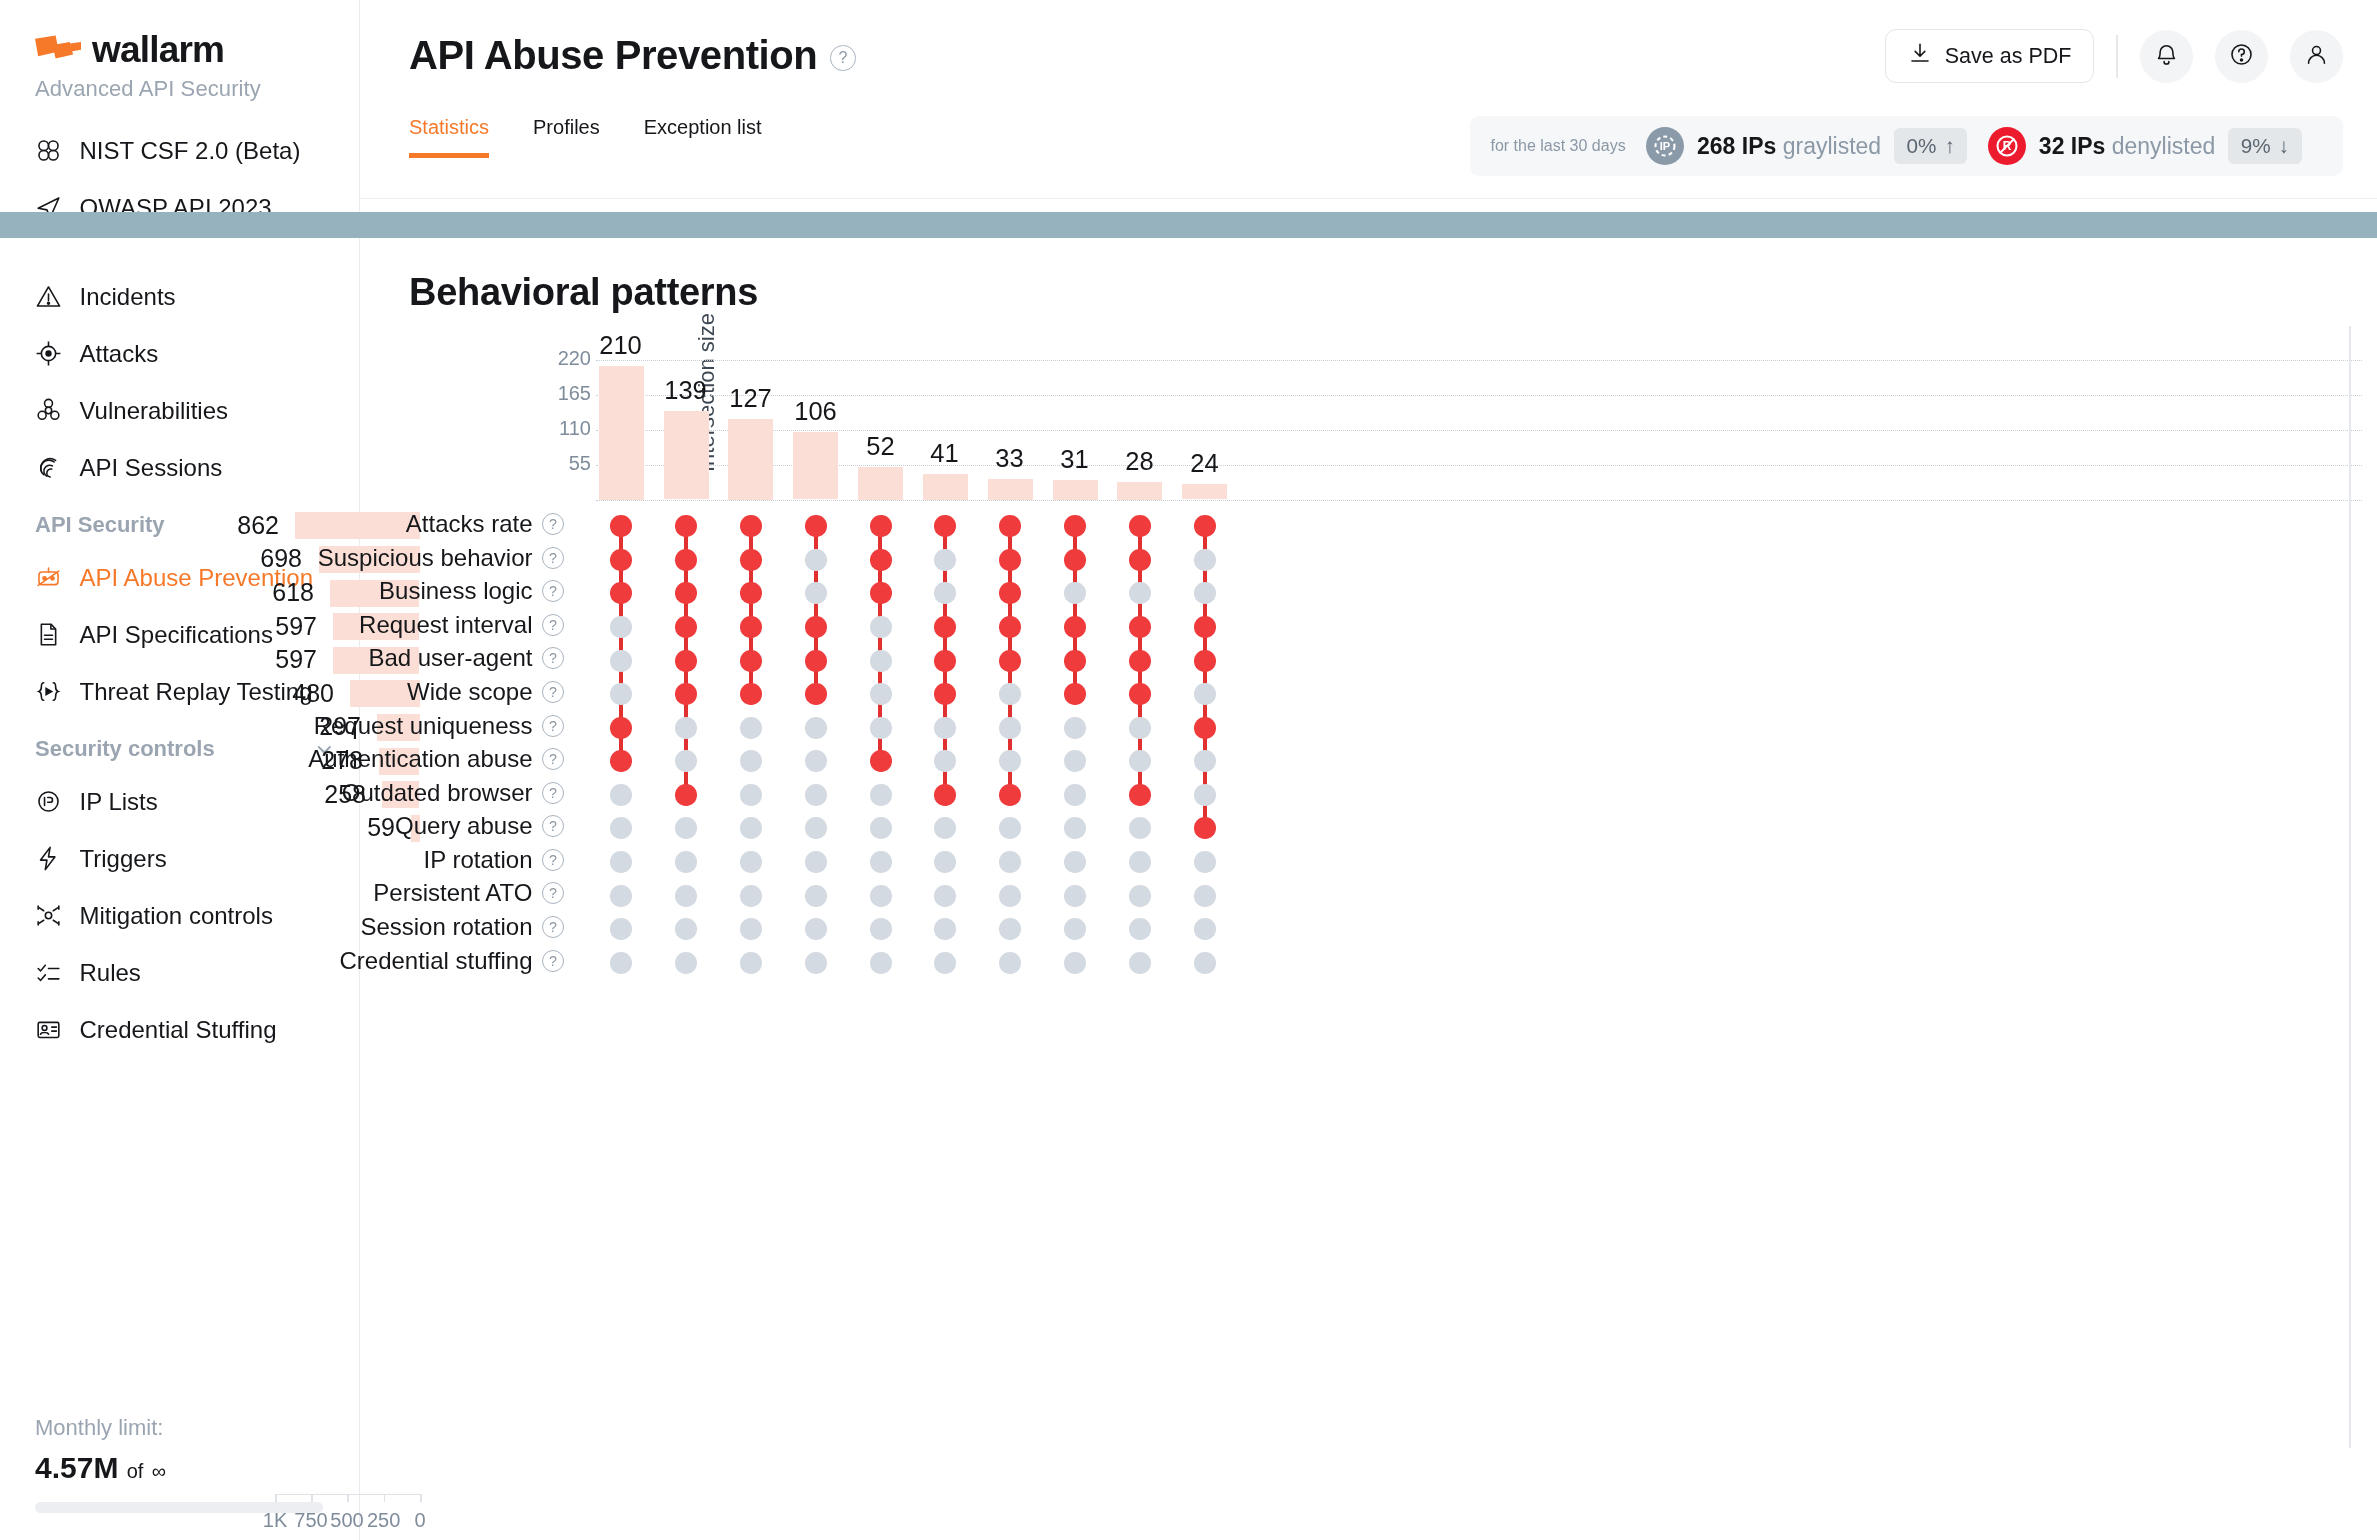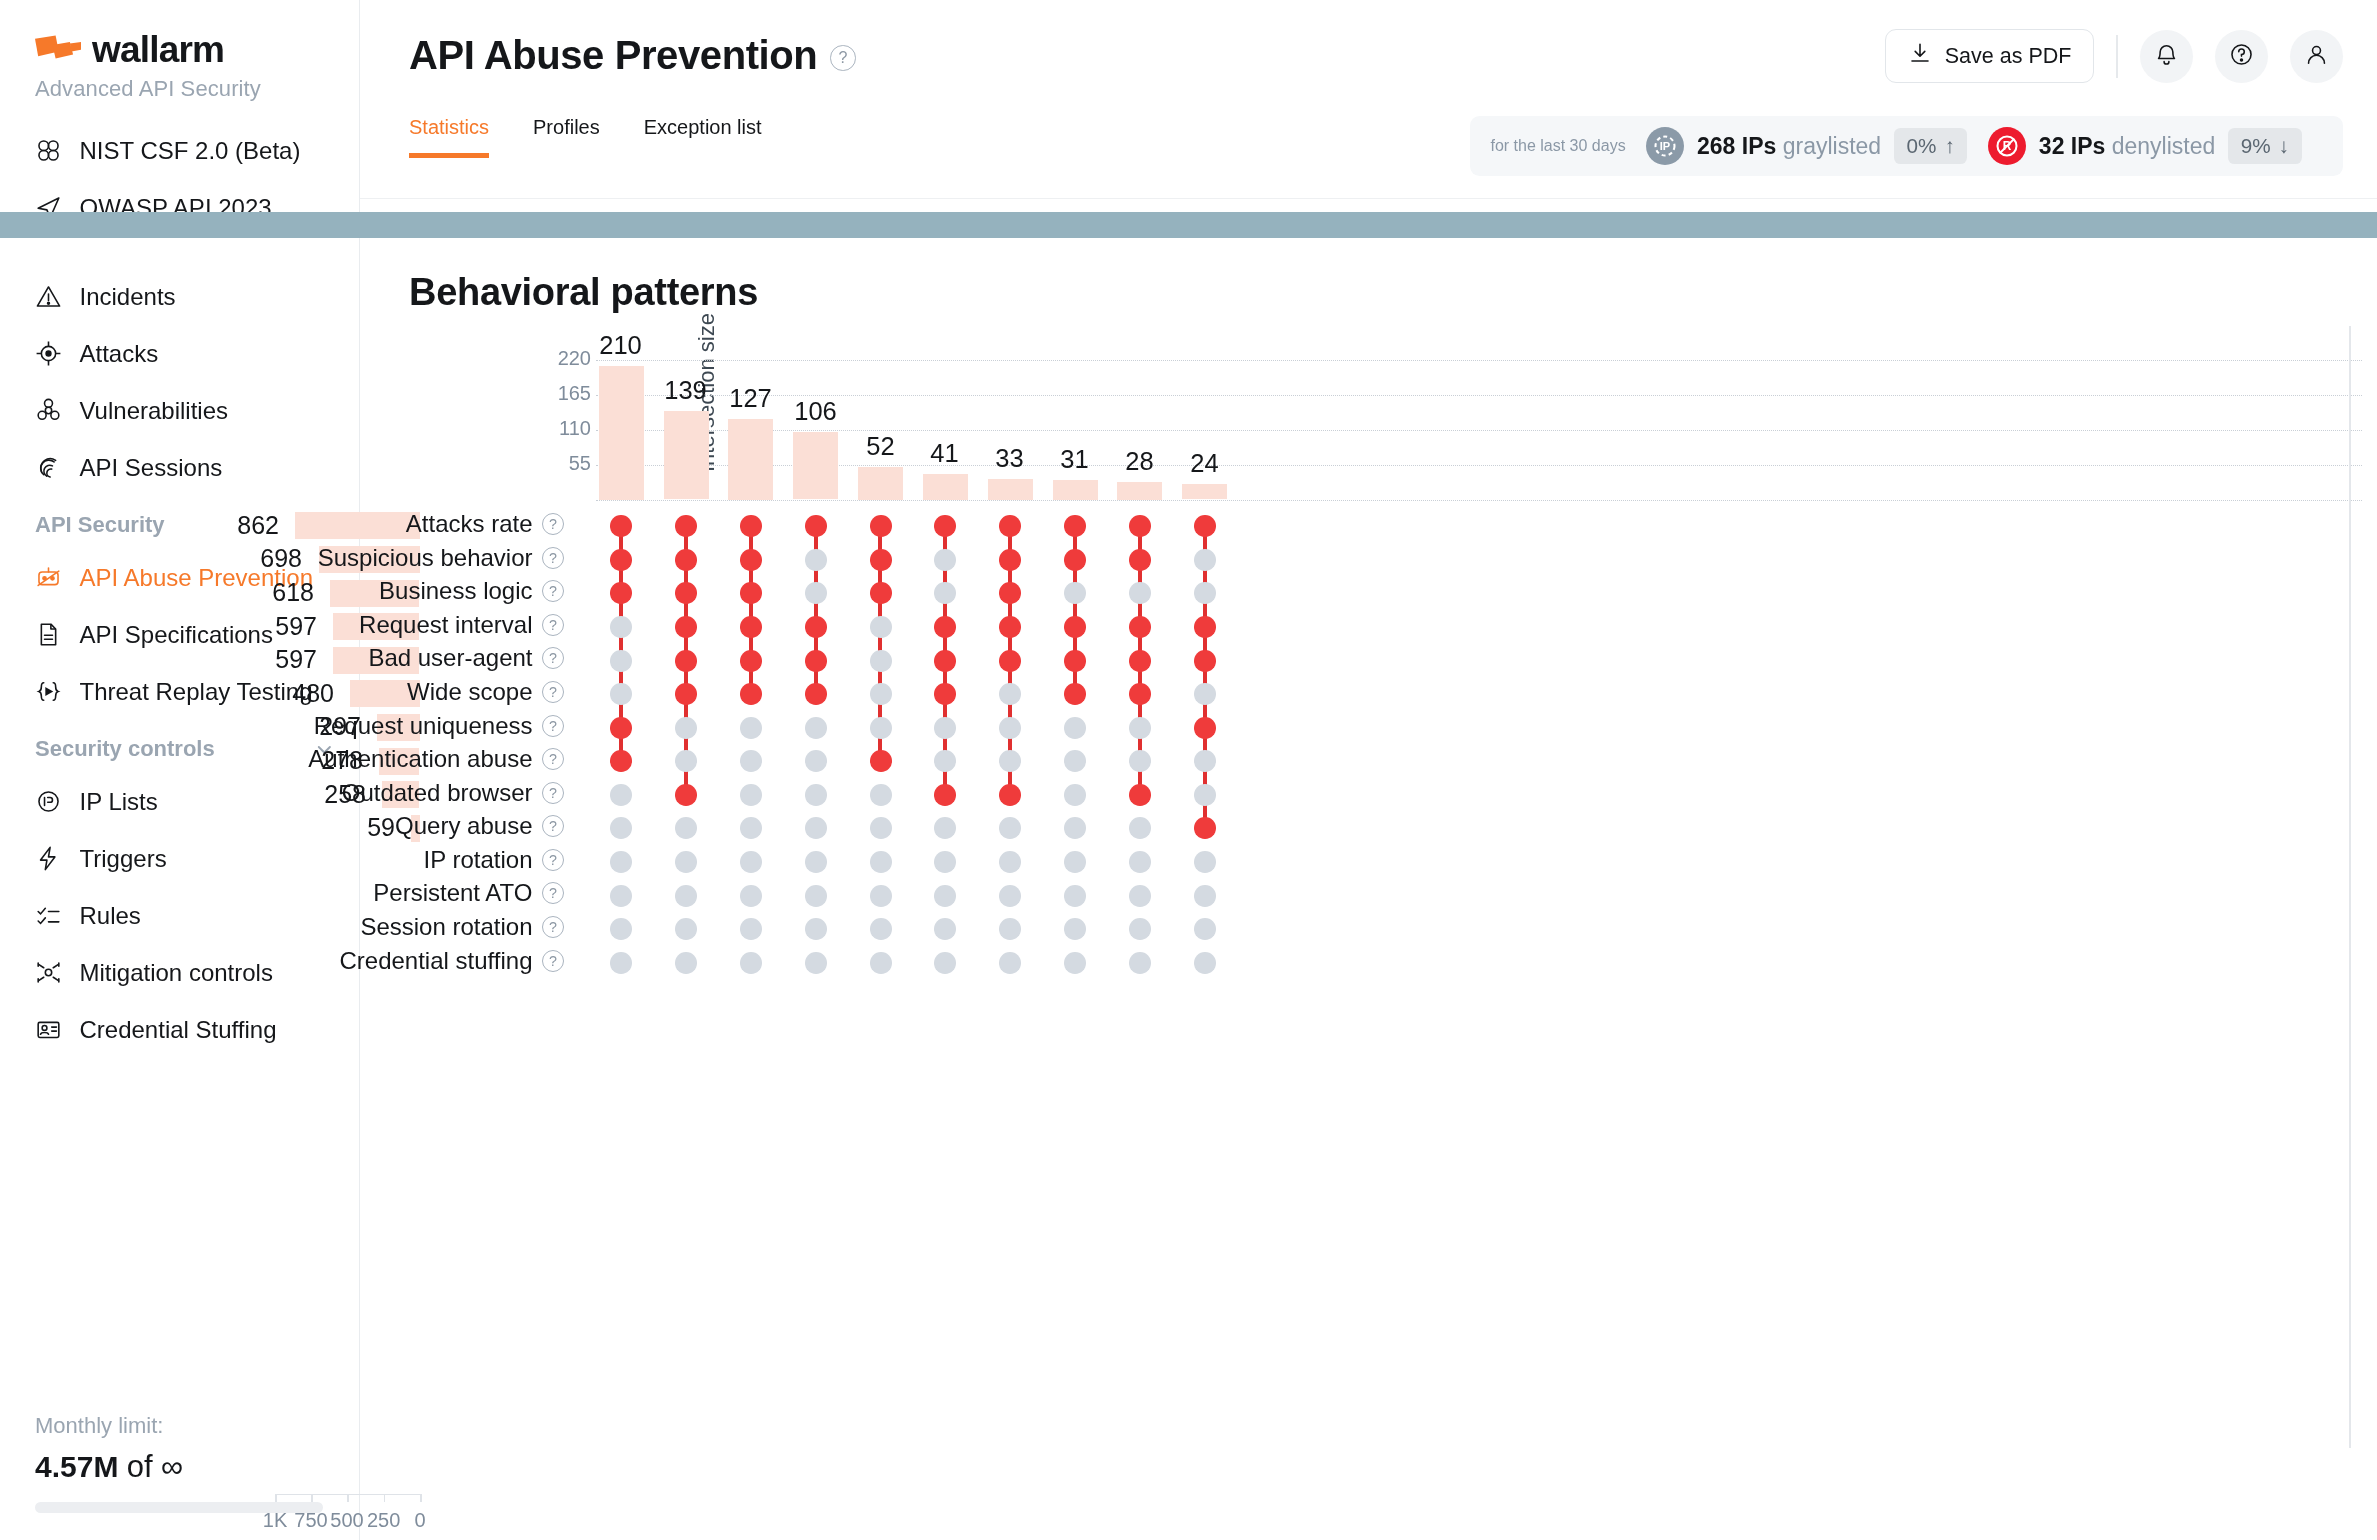--- a/index.html
+++ b/index.html
@@ -47,21 +47,21 @@
     display: flex; align-items: center; justify-content: space-between;
   }
   .chev { width: 20.7px; height: 20.7px; }
 
   .limit {
     position: absolute; left: 0; bottom: 0; width: 360px;
     padding: 0 35px 27px 35px;
   }
   .limit-label { font-size: 22px; color: #9aa5b1; margin-bottom: 9.5px; }
   .limit-value { font-size: 30px; font-weight: 700; color: #15171a; }
-  .limit-value .of { font-size: 31px; font-weight: 400; }
+  .limit-value .of { font-size: 20px; font-weight: 400; }
   .limit-bar { margin-top: 17.5px; height: 11px; border-radius: 5.6px; background: #eceef1; width: 288px; }
 
   
   .main { flex: 1 1 auto; position: relative; height: 1540px; background: #ffffff; }
 
   .topbar { position: relative; height: 199px; border-bottom: 1.6px solid #eef0f2; }
   .page-title-row { display: flex; align-items: center; gap: 12.7px; padding: 33px 0 0 49px; }
   .page-title { font-size: 40px; font-weight: 700; color: #15171a; letter-spacing: -0.4px; }
   .help-dot {
     width: 25.5px; height: 25.5px; border-radius: 50%; border: 1.6px solid #aab4bf;
@@ -302,36 +302,36 @@
         <span class="ico">
           <svg viewBox="0 0 34 34" fill="none" stroke="#15171a" stroke-width="2" stroke-linejoin="round">
             <path d="M19 3L7 19h8l-2 12 12-16h-8z"></path>
           </svg>
         </span>
         <span>Triggers</span>
       </div>
       <div class="nav-item">
         <span class="ico">
           <svg viewBox="0 0 34 34" fill="none" stroke="#15171a" stroke-width="2" stroke-linecap="round">
+            <circle cx="17" cy="17" r="4"></circle>
+            <path d="M5 7l6 4M29 7l-6 4M5 27l6-4M29 27l-6-4"></path>
+            <path d="M4 5v4M30 5v4M4 25v4M30 25v4"></path>
+          </svg>
+        </span>
+        <span>Mitigation controls</span>
+      </div>
+      <div class="nav-item">
+        <span class="ico">
+          <svg viewBox="0 0 34 34" fill="none" stroke="#15171a" stroke-width="2" stroke-linecap="round">
             <path d="M4 12l3 3 6-7"></path>
               <path d="M4 24l3 3 6-7"></path>
               <path d="M17 12h13M17 25h13"></path>
           </svg>
         </span>
         <span>Rules</span>
-      </div>
-      <div class="nav-item">
-        <span class="ico">
-          <svg viewBox="0 0 34 34" fill="none" stroke="#15171a" stroke-width="2" stroke-linecap="round">
-            <circle cx="17" cy="17" r="4"></circle>
-            <path d="M5 7l6 4M29 7l-6 4M5 27l6-4M29 27l-6-4"></path>
-            <path d="M4 5v4M30 5v4M4 25v4M30 25v4"></path>
-          </svg>
-        </span>
-        <span>Mitigation controls</span>
       </div>
       <div class="nav-item">
         <span class="ico">
           <svg viewBox="0 0 34 34" fill="none" stroke="#15171a" stroke-width="2" stroke-linecap="round">
             <rect x="4" y="8" width="26" height="19" rx="2"></rect>
             <circle cx="12" cy="15" r="3"></circle>
               <path d="M7 23c1-3 9-3 10 0"></path>
             <path d="M21 14h6M21 19h6"></path>
           </svg>
         </span>

